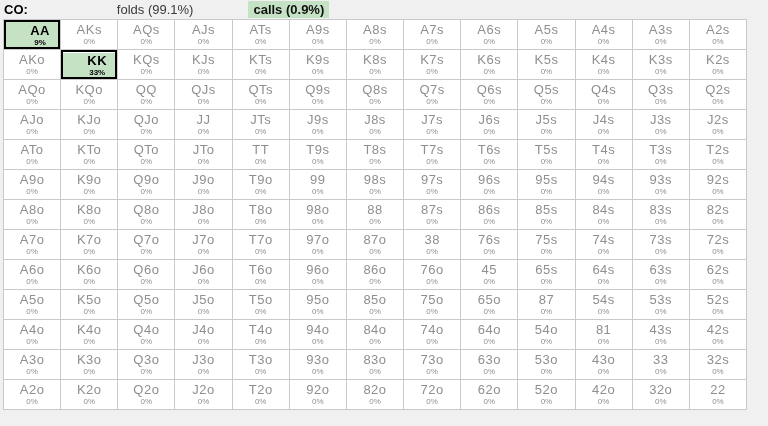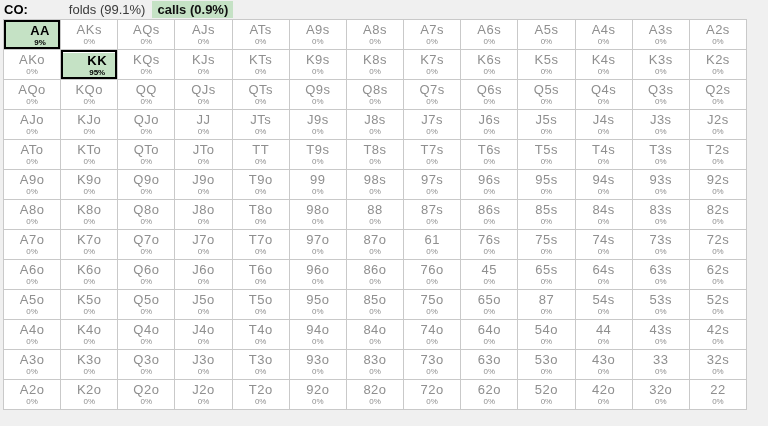--- a/index.html
+++ b/index.html
@@ -6,21 +6,21 @@
   body {
     width: 768px; height: 426px;
     background: #f0f0f0;
     font-family: "Liberation Sans", sans-serif;
     position: relative;
     overflow: hidden;
   }
   .summary-bar {
     position: absolute; left: 4px; top: 1px; height: 17px;
     display: flex; align-items: center;
-    font-size: 13px; white-space: pre;
+    font-size: 13px; white-space: pre; gap: 48px;
   }
   .pos-label { font-weight: bold; color: #000; }
   .folds-stat { color: #3a3a3a; margin-left: 5px; padding-left: 36px; }
   .calls-stat {
     font-weight: bold; color: #111;
     background: var(--sel-fill);
     padding: 1px 5px; margin-left: 7px;
   }
   .hand-grid {
     position: absolute; left: 3px; top: 19px;
@@ -122,21 +122,21 @@
     <div class="cell">
       <div class="hand">A2s</div>
       <div class="pct">0%</div>
     </div>
     <div class="cell">
       <div class="hand">AKo</div>
       <div class="pct">0%</div>
     </div>
     <div class="cell sel" style="background: linear-gradient(rgb(255, 255, 255) 5%, rgb(197, 226, 197) 5%) padding-box;">
       <div class="hand">KK</div>
-      <div class="pct">95%</div>
+      <div class="pct">33%</div>
     </div>
     <div class="cell">
       <div class="hand">KQs</div>
       <div class="pct">0%</div>
     </div>
     <div class="cell">
       <div class="hand">KJs</div>
       <div class="pct">0%</div>
     </div>
     <div class="cell">
@@ -457,21 +457,21 @@
     </div>
     <div class="cell">
       <div class="hand">97o</div>
       <div class="pct">0%</div>
     </div>
     <div class="cell">
       <div class="hand">87o</div>
       <div class="pct">0%</div>
     </div>
     <div class="cell">
-      <div class="hand">61</div>
+      <div class="hand">38</div>
       <div class="pct">0%</div>
     </div>
     <div class="cell">
       <div class="hand">76s</div>
       <div class="pct">0%</div>
     </div>
     <div class="cell">
       <div class="hand">75s</div>
       <div class="pct">0%</div>
     </div>
@@ -625,21 +625,21 @@
     </div>
     <div class="cell">
       <div class="hand">64o</div>
       <div class="pct">0%</div>
     </div>
     <div class="cell">
       <div class="hand">54o</div>
       <div class="pct">0%</div>
     </div>
     <div class="cell">
-      <div class="hand">44</div>
+      <div class="hand">81</div>
       <div class="pct">0%</div>
     </div>
     <div class="cell">
       <div class="hand">43s</div>
       <div class="pct">0%</div>
     </div>
     <div class="cell">
       <div class="hand">42s</div>
       <div class="pct">0%</div>
     </div>

